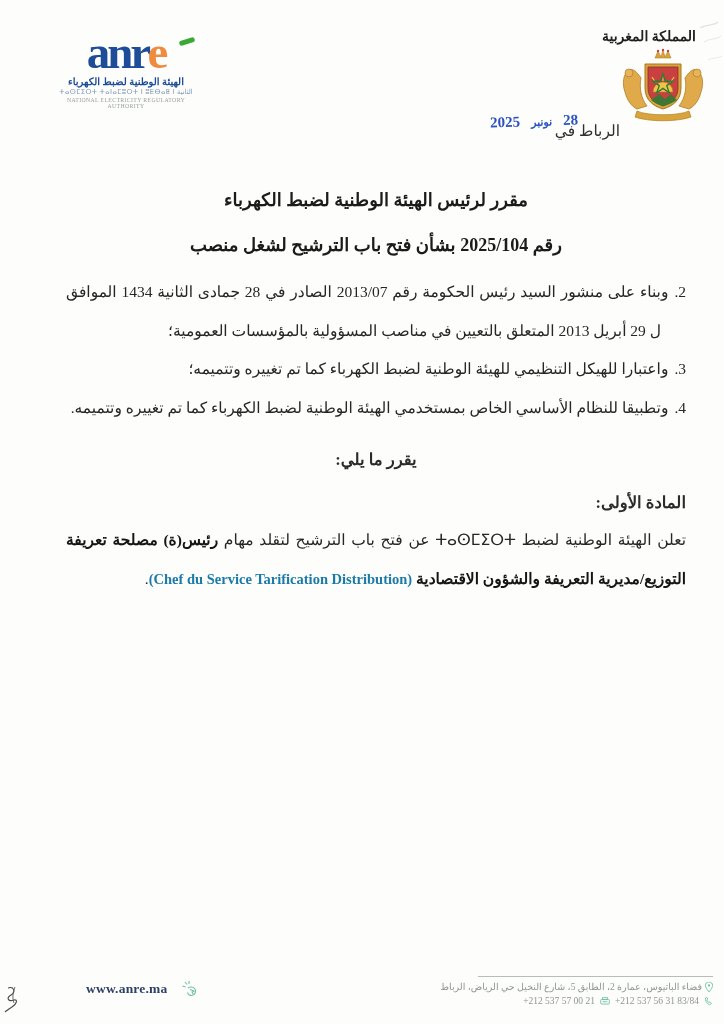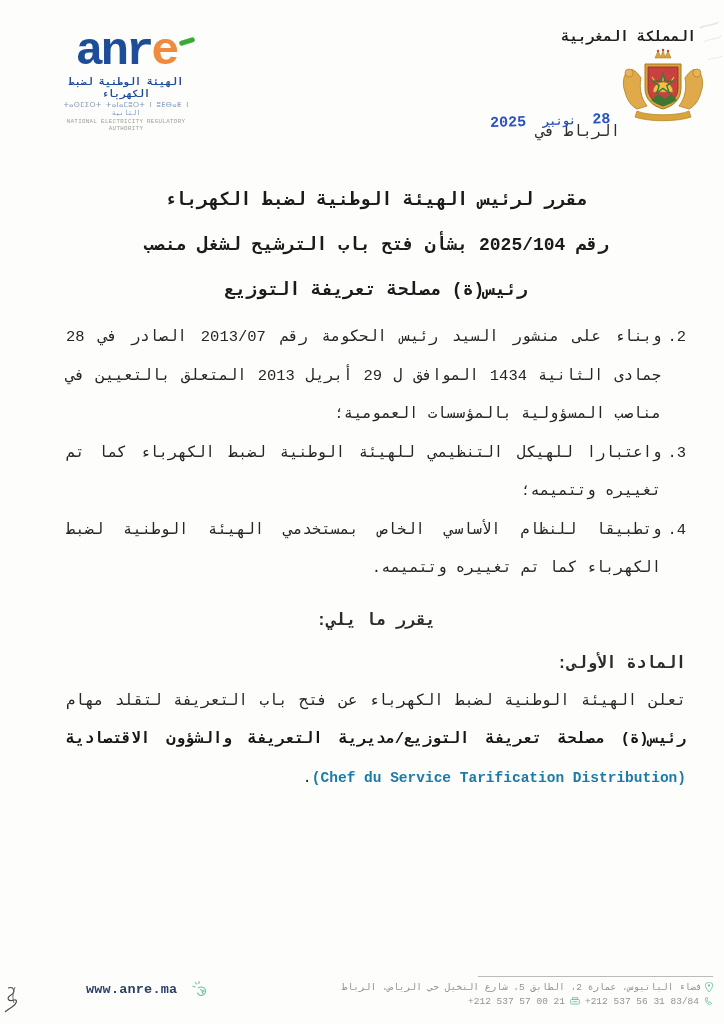--- a/index.html
+++ b/index.html
@@ -1,19 +1,19 @@
 <!DOCTYPE html>
 <html lang="ar"><head>
 <meta charset="utf-8">
 <style>
   html,body{margin:0;padding:0;background:#ffffff;}
   .page{
     position:relative;width:724px;height:1024px;overflow:hidden;
     background:#fdfdfb;
-    font-family:Liberation Mono, monospace;color:#2b2b2b;
+    font-family:Liberation Serif, serif;color:#2b2b2b;
   }
   
   .logo{position:absolute;left:55px;top:30px;width:142px;text-align:center;}
   .wordmark{position:relative;font-weight:bold;font-size:47px;line-height:44px;letter-spacing:-3px;color:#1d4c99;}
   .wordmark .e{color:#ef8b3e;}
   .e-accent{position:absolute;right:2px;top:9px;width:16px;height:5px;border-radius:3px;background:#3aaa35;transform:rotate(-18deg);}
   .logo-ar{margin-top:2px;font-weight:bold;font-size:10px;color:#1d4c99;direction:rtl;}
   .logo-tif{font-size:6.8px;color:#7f99b8;letter-spacing:0.4px;margin-top:1px;}
   .logo-en{font-size:5.8px;color:#99a19d;letter-spacing:0.35px;margin-top:1px;}
   .kingdom{position:absolute;right:28px;top:28px;font-weight:bold;font-size:14px;color:#1f1f1f;direction:rtl;margin-left:14px;}
@@ -103,41 +103,40 @@
     <span class="d">28</span>
     <span class="m">نونبر</span>
     <span class="y">2025</span>
   </div>
 
   <div class="content">
 
     <div class="doc-title">
       <div>مقرر لرئيس الهيئة الوطنية لضبط الكهرباء</div>
       <div>رقم 2025/104 بشأن فتح باب الترشيح لشغل منصب</div>
-      <div>رئيس(ة) مصلحة تعريفة التوزيع</div>
     </div>
 
 
     <div>
       <div class="list-item">
         <span class="num">2.</span><span>وبناء على منشور السيد رئيس الحكومة رقم 2013/07 الصادر في 28 جمادى الثانية 1434 الموافق ل 29 أبريل 2013 المتعلق بالتعيين في مناصب المسؤولية بالمؤسسات العمومية؛</span>
       </div>
       <div class="list-item">
         <span class="num">3.</span><span>واعتبارا للهيكل التنظيمي للهيئة الوطنية لضبط الكهرباء كما تم تغييره وتتميمه؛</span>
       </div>
       <div class="list-item">
         <span class="num">4.</span><span>وتطبيقا للنظام الأساسي الخاص بمستخدمي الهيئة الوطنية لضبط الكهرباء كما تم تغييره وتتميمه.</span>
       </div>
     </div>
 
     <div class="decision">يقرر ما يلي:</div>
 
     <div class="article-heading">المادة الأولى:</div>
     <div class="article-text">
-      <span>تعلن الهيئة الوطنية لضبط الكهرباء عن فتح باب التعريفة لتقلد مهام </span><span class="b">رئيس(ة) مصلحة تعريفة التوزيع/مديرية التعريفة والشؤون الاقتصادية </span><span class="fr" dir="ltr">(Chef du Service Tarification Distribution)</span><span>.</span>
+      <span>تعلن الهيئة الوطنية لضبط ⵜⴰⵙⵎⵉⵔⵜ عن فتح باب الترشيح لتقلد مهام </span><span class="b">رئيس(ة) مصلحة تعريفة التوزيع/مديرية التعريفة والشؤون الاقتصادية </span><span class="fr" dir="ltr">(Chef du Service Tarification Distribution)</span><span>.</span>
     </div>
 
   </div>
 
   <div class="footer-rule"></div>
 
   <div class="addr">
     <svg class="ico" width="8" height="10" viewBox="0 0 8 10">
       <path d="M4 0 C6.2 0 7.6 1.6 7.6 3.4 C7.6 5.6 4 10 4 10 C4 10 0.4 5.6 0.4 3.4 C0.4 1.6 1.8 0 4 0 Z" fill="none" stroke="#6fc2a6" stroke-width="1"></path>
       <circle cx="4" cy="3.4" r="1.1" fill="#6fc2a6"></circle>

